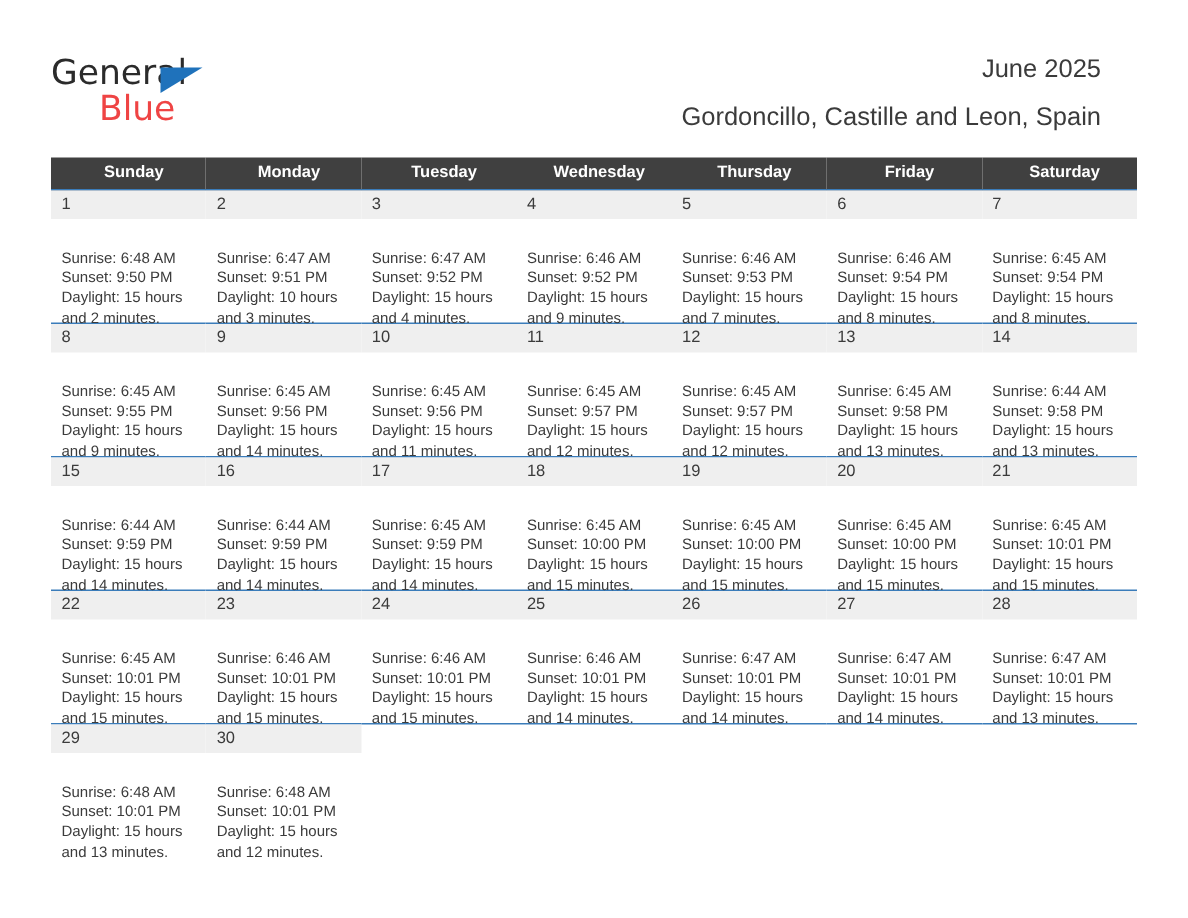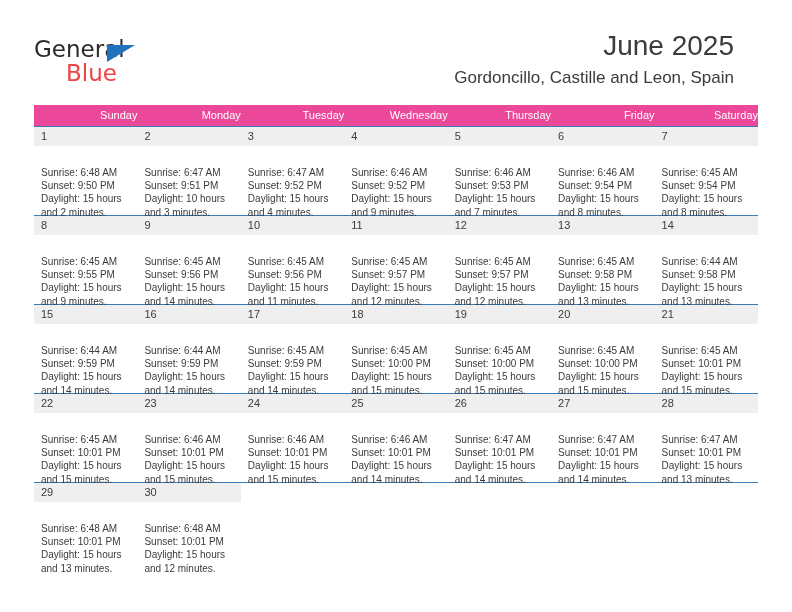--- a/index.html
+++ b/index.html
@@ -64,21 +64,21 @@
     font-family: "DejaVu Sans", sans-serif;
     font-weight: 400;
   }
   .title-block {
     position: absolute;
     right: 0;
     top: 0;
     text-align: right;
   }
   .cal-title {
-    font-size: 28px;
+    font-size: 17px;
     color: #3b3b3b;
     font-weight: 400;
     line-height: 32px;
     white-space: nowrap;
   }
   .cal-subtitle {
     font-size: 17px;
     color: #3b3b3b;
     font-weight: 400;
     line-height: 18px;
@@ -89,25 +89,25 @@
   
   .calendar {
     position: absolute;
     left: 34px;
     top: 105px;
     width: 724px;
     border-collapse: collapse;
     table-layout: fixed;
   }
   .calendar th {
-    background: #ec4899;
+    background: #404040;
     color: #ffffff;
     font-size: 11px;
-    font-weight: normal;
-    text-align: right;
+    font-weight: bold;
+    text-align: center;
     padding: 4px 0 5px 7px;
     height: 12px;
     border: none;
   }
   .calendar td {
     vertical-align: top;
     padding: 0;
     border: none;
     width: 103.42px;
     border-top: 1px solid #3a7cba;

